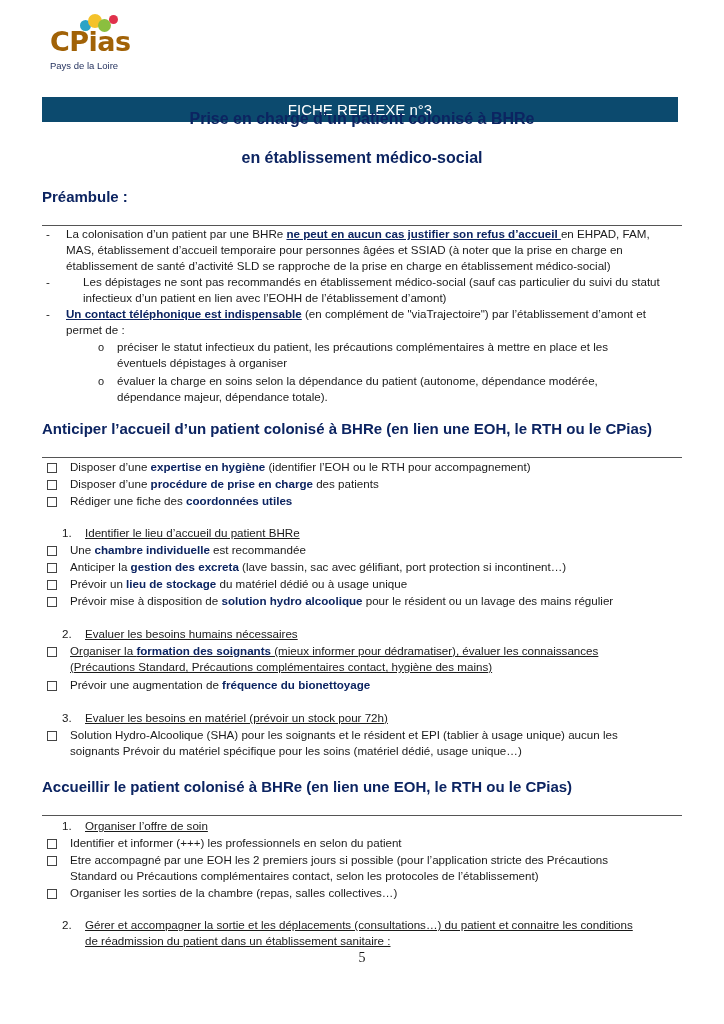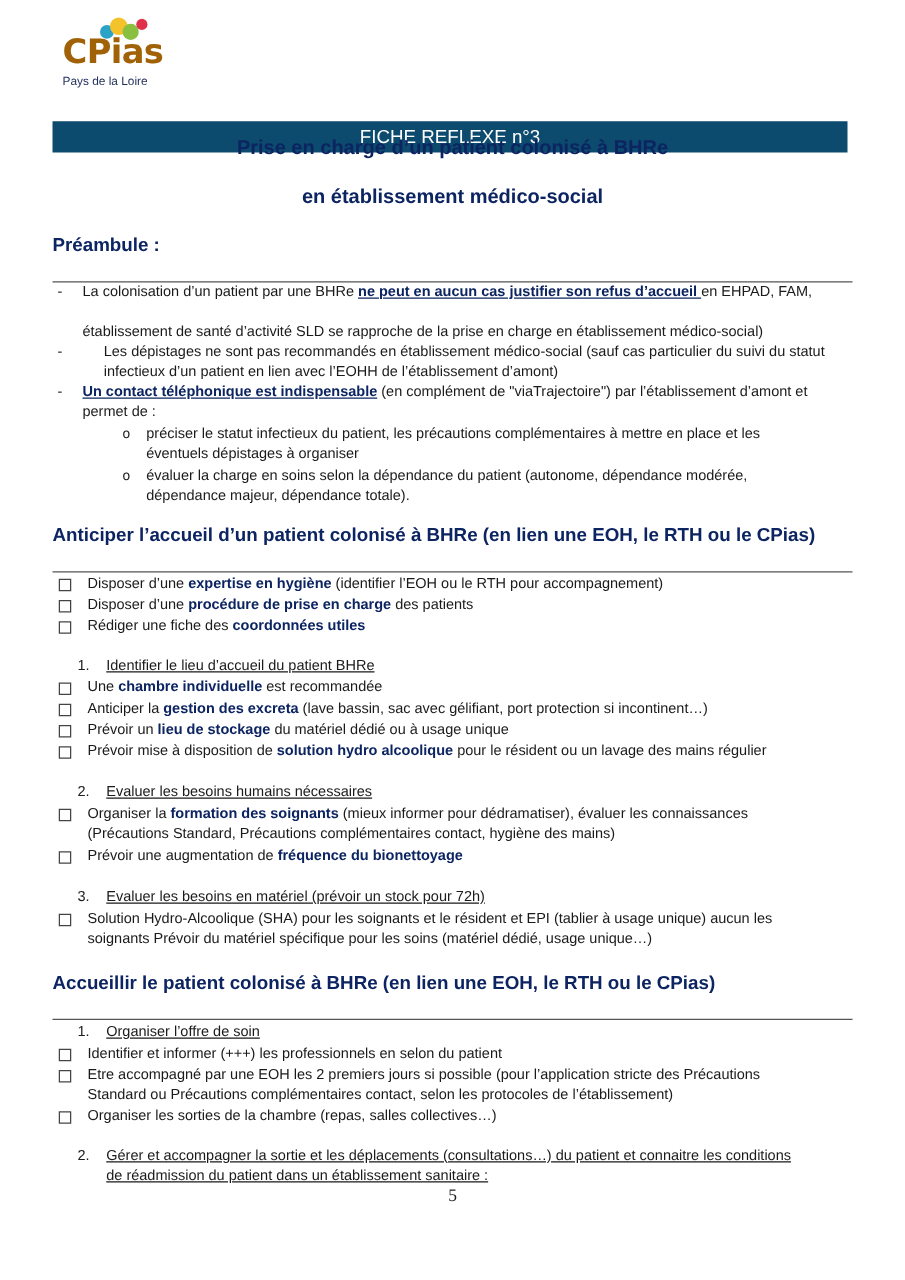--- a/index.html
+++ b/index.html
@@ -46,21 +46,21 @@
 
 <div class="banner">FICHE REFLEXE n°3</div>
 <div class="title" style="top:110px;">Prise en charge d’un patient colonisé à BHRe</div>
 <div class="title" style="top:149px;">en établissement médico-social</div>
 
 <div class="h2" style="top:188px;">Préambule :</div>
 
 <span class="dash" style="left:46px;top:226px;">-</span>
 <div class="p" style="left:66px;top:226px;width:616px;">
   <span>La colonisation d’un patient par une BHRe </span><span class="b u">ne peut en aucun cas justifier son refus d’accueil </span><span>en EHPAD, FAM,</span><br>
-  <br>
+  <span>MAS, établissement d’accueil temporaire pour personnes âgées et SSIAD (à noter que la prise en charge en</span><br>
   <span>établissement de santé d’activité SLD se rapproche de la prise en charge en établissement médico-social)</span>
 </div>
 
 <span class="dash" style="left:46px;top:274px;">-</span>
 <div class="p" style="left:66px;top:274px;width:616px;margin-left:17px;">
   <span>Les dépistages ne sont pas recommandés en établissement médico-social (sauf cas particulier du suivi du statut</span><br>
   <span>infectieux d’un patient en lien avec l’EOHH de l’établissement d’amont)</span>
 </div>
 
 <span class="dash" style="left:46px;top:306px;">-</span>
@@ -96,21 +96,21 @@
 <span class="box" style="left:47px;top:563px;"></span>
 <div class="p" style="left:70px;top:559px;width:612px;"><span>Anticiper la </span><span class="b">gestion des excreta</span><span> (lave bassin, sac avec gélifiant, port protection si incontinent…)</span></div>
 <span class="box" style="left:47px;top:580px;"></span>
 <div class="p" style="left:70px;top:576px;width:612px;"><span>Prévoir un </span><span class="b">lieu de stockage</span><span> du matériel dédié ou à usage unique</span></div>
 <span class="box" style="left:47px;top:597px;"></span>
 <div class="p" style="left:70px;top:593px;width:612px;"><span>Prévoir mise à disposition de </span><span class="b">solution hydro alcoolique</span><span> pour le résident ou un lavage des mains régulier</span></div>
 
 <span class="num" style="left:62px;top:626px;">2.</span>
 <span class="num u" style="left:85px;top:626px;">Evaluer les besoins humains nécessaires</span>
 <span class="box" style="left:47px;top:647px;"></span>
-<div class="p" style="left:70px;top:643px;width:612px;"><span>Organiser la </span><span class="b">formation des soignants</span><span> (mieux informer pour dédramatiser), évaluer les connaissances</span><br><span>(Précautions Standard, Précautions complémentaires contact, hygiène des mains)</span></div>
+<div class="p" style="left:70px;top:643px;width:612px;text-decoration:underline;"><span>Organiser la </span><span class="b">formation des soignants</span><span> (mieux informer pour dédramatiser), évaluer les connaissances</span><br><span>(Précautions Standard, Précautions complémentaires contact, hygiène des mains)</span></div>
 <span class="box" style="left:47px;top:681px;"></span>
 <div class="p" style="left:70px;top:677px;width:612px;"><span>Prévoir une augmentation de </span><span class="b">fréquence du bionettoyage</span><span></span></div>
 
 <span class="num" style="left:62px;top:710px;">3.</span>
 <span class="num u" style="left:85px;top:710px;">Evaluer les besoins en matériel (prévoir un stock pour 72h)</span>
 <span class="box" style="left:47px;top:731px;"></span>
 <div class="p" style="left:70px;top:727px;width:612px;"><span>Solution Hydro-Alcoolique (SHA) pour les soignants et le résident et EPI (tablier à usage unique) aucun les</span><br><span>soignants Prévoir du matériel spécifique pour les soins (matériel dédié, usage unique…)</span></div>
 
 <div class="h2" style="top:778px;">Accueillir le patient colonisé à BHRe (en lien une EOH, le RTH ou le CPias)</div>
 

